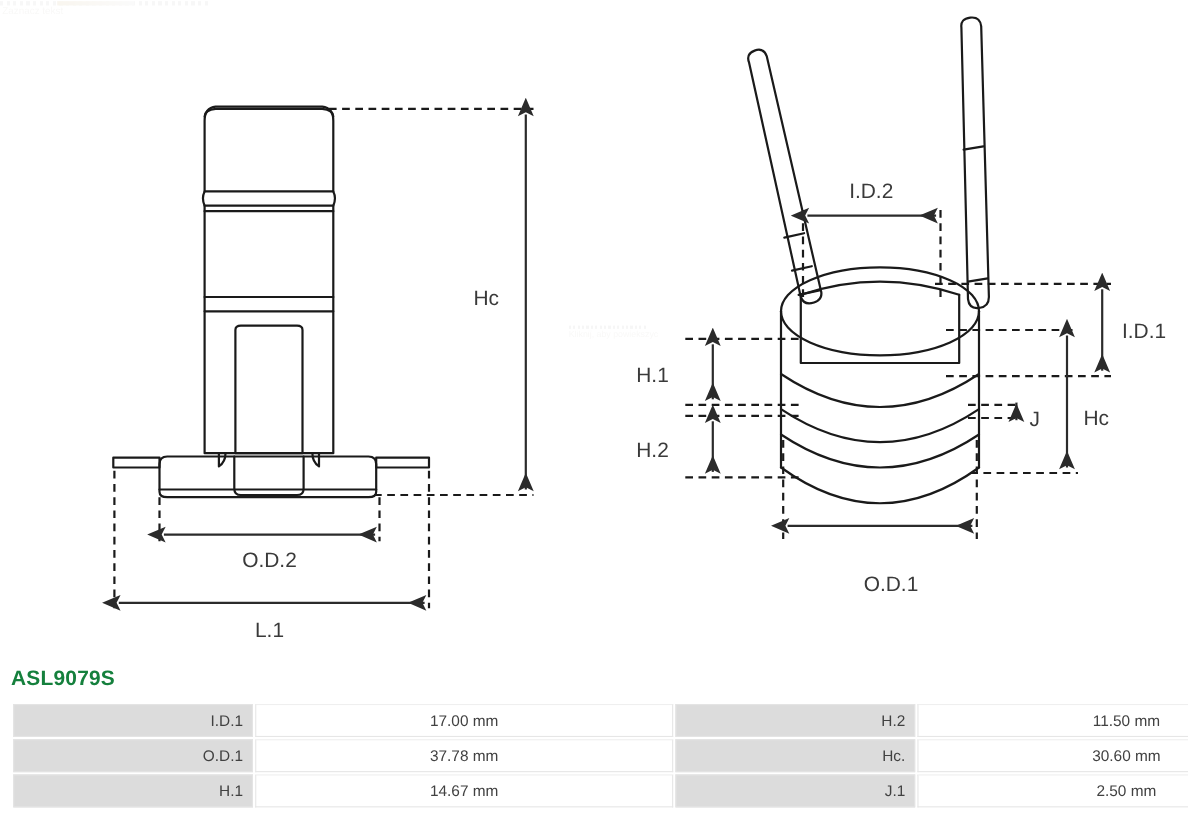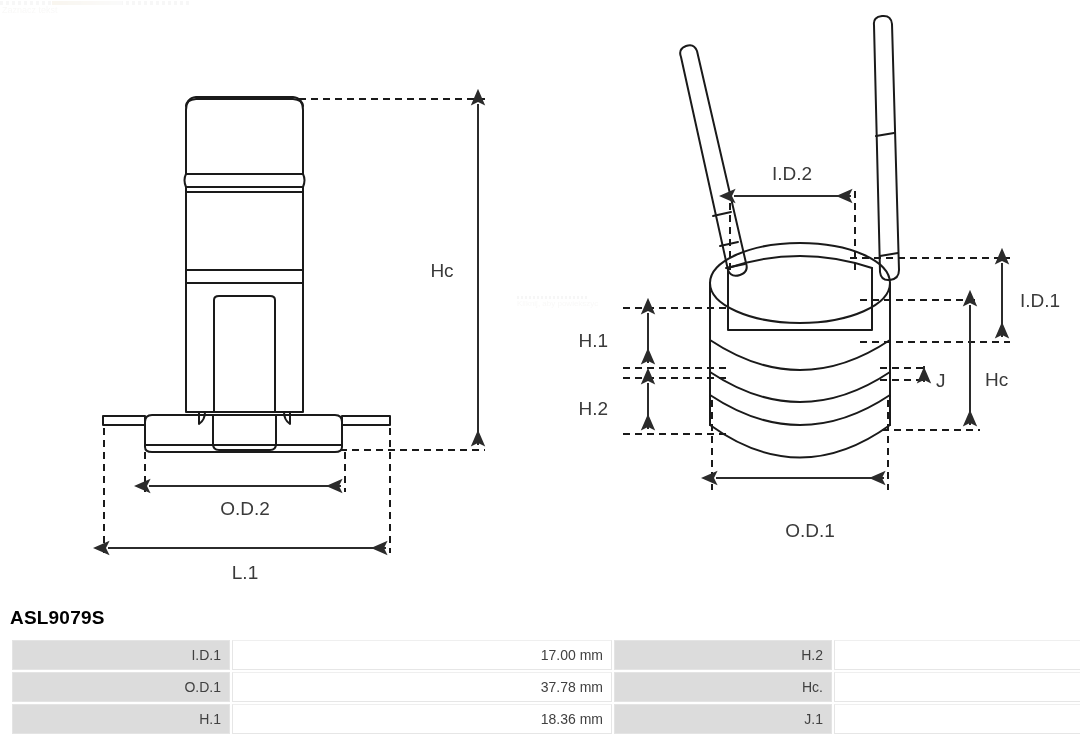--- a/index.html
+++ b/index.html
@@ -106,21 +106,21 @@
   }
 
   
   .part-number {
     position: absolute;
     left: 10px;
     top: 607px;
     font-size: 19px;
     font-weight: bold;
     letter-spacing: 0.2px;
-    color: #000000;
+    color: #15803d;
     white-space: nowrap;
   }
 
   
   .spec-table {
     position: absolute;
     left: 10px;
     top: 638px;
     width: 1060px;
     border-collapse: separate;
@@ -140,20 +140,21 @@
   .spec-table td.lbl {
     background: #dcdcdc;
     border: 1px solid #e4e4e4;
     width: 200px;
   }
   .spec-table td.val {
     background: #ffffff;
     border: 1px solid #e6e6e6;
     border-top-color: #efefef;
     width: 362px;
+    text-align: center;
   }
 </style>
 </head>
 <body>
 
 <div id="page">
 
   <div class="top-artifact">
     <div class="bar"></div>
     <div class="bar2"></div>
@@ -333,20 +334,20 @@
         <td class="val">11.50 mm</td>
       </tr>
       <tr>
         <td class="lbl">O.D.1</td>
         <td class="val">37.78 mm</td>
         <td class="lbl">Hc.</td>
         <td class="val">30.60 mm</td>
       </tr>
       <tr>
         <td class="lbl">H.1</td>
-        <td class="val">18.36 mm</td>
+        <td class="val">14.67 mm</td>
         <td class="lbl">J.1</td>
         <td class="val">2.50 mm</td>
       </tr>
     </tbody>
   </table>
 
 </div>
 
 </body></html>

